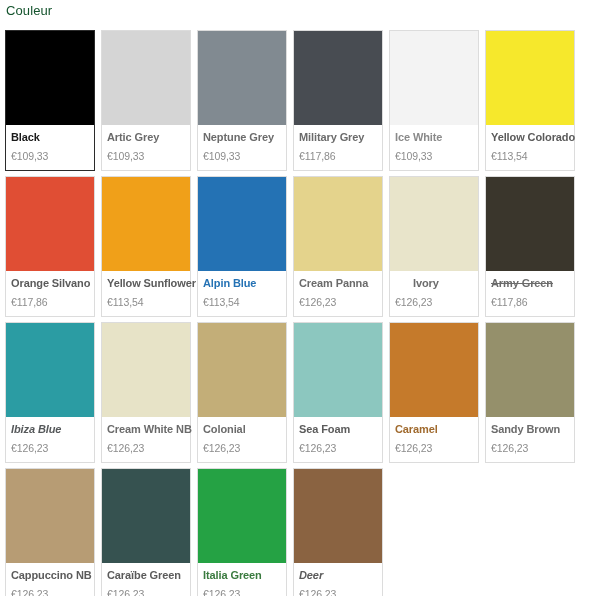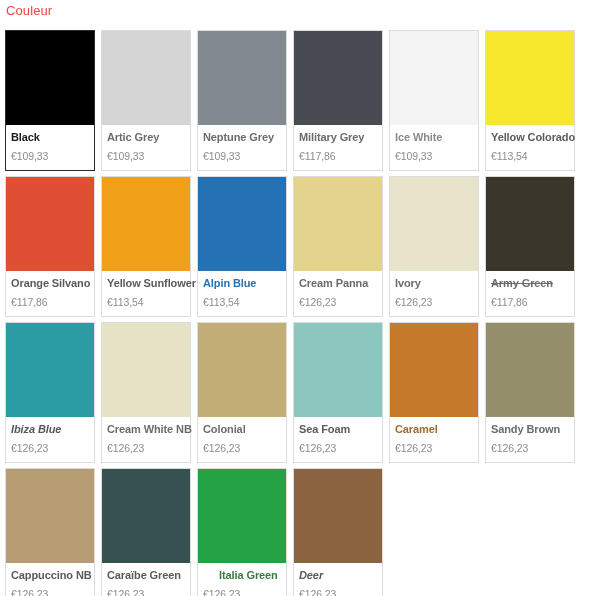--- a/index.html
+++ b/index.html
@@ -10,21 +10,21 @@
     -webkit-font-smoothing:antialiased;
     overflow:hidden;
   }
   #root{position:relative;width:589px;height:596px;}
 
   .section-title{
     position:absolute;
     left:6px; top:3px;
     font-size:13px;
     line-height:16px;
-    color:#ef4444;
+    color:#14532d;
     letter-spacing:0.1px;
     font-weight:400;
   }
 
   .swatch-grid{
     position:absolute;
     left:5px; top:30px;
     width:580px;
     display:flex;
     flex-wrap:wrap;
@@ -150,21 +150,21 @@
       <div class="swatch-card">
         <div class="swatch-color" style="background: rgb(228, 211, 140);"></div>
         <div class="swatch-info">
           <div class="swatch-name" style="color: rgb(107, 107, 107);">Cream Panna</div>
           <div class="swatch-price">€126,23</div>
         </div>
       </div>
       <div class="swatch-card">
         <div class="swatch-color" style="background: rgb(232, 228, 202);"></div>
         <div class="swatch-info">
-          <div class="swatch-name" style="color: rgb(107, 107, 107);">Ivory</div>
+          <div class="swatch-name" style="color: rgb(107, 107, 107); margin-left: 18px;">Ivory</div>
           <div class="swatch-price">€126,23</div>
         </div>
       </div>
       <div class="swatch-card">
         <div class="swatch-color" style="background: rgb(58, 54, 44);"></div>
         <div class="swatch-info">
           <div class="swatch-name strike" style="color: rgb(107, 107, 107);">Army Green</div>
           <div class="swatch-price">€117,86</div>
         </div>
       </div>
@@ -220,21 +220,21 @@
       <div class="swatch-card">
         <div class="swatch-color" style="background: rgb(54, 82, 80);"></div>
         <div class="swatch-info">
           <div class="swatch-name" style="color: rgb(91, 91, 91);">Caraïbe Green</div>
           <div class="swatch-price">€126,23</div>
         </div>
       </div>
       <div class="swatch-card">
         <div class="swatch-color" style="background: rgb(37, 162, 68);"></div>
         <div class="swatch-info">
-          <div class="swatch-name" style="color: rgb(58, 122, 63); margin-left: 16px;">Italia Green</div>
+          <div class="swatch-name" style="color: rgb(58, 122, 63);">Italia Green</div>
           <div class="swatch-price">€126,23</div>
         </div>
       </div>
       <div class="swatch-card">
         <div class="swatch-color" style="background: rgb(138, 99, 65);"></div>
         <div class="swatch-info">
           <div class="swatch-name" style="color: rgb(91, 91, 91); font-style: italic;">Deer</div>
           <div class="swatch-price">€126,23</div>
         </div>
       </div>

